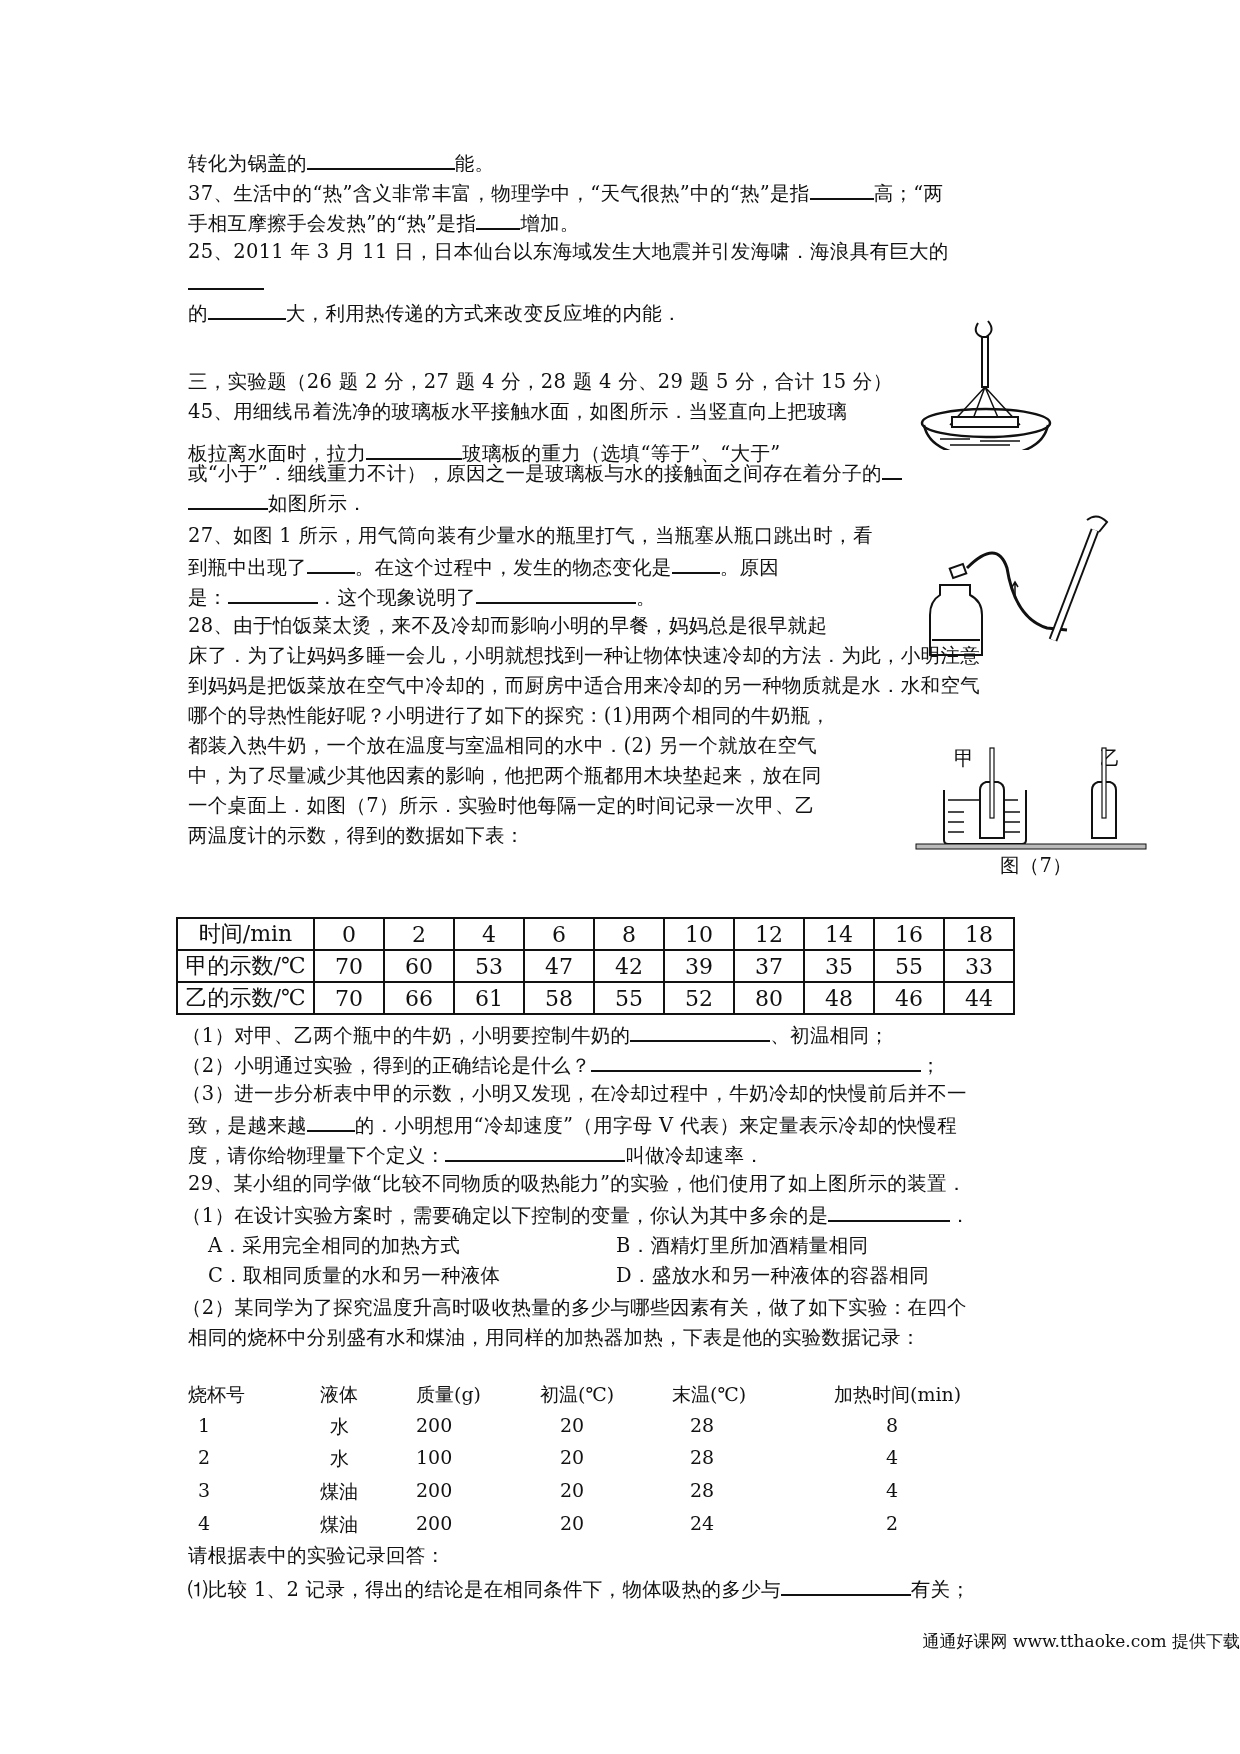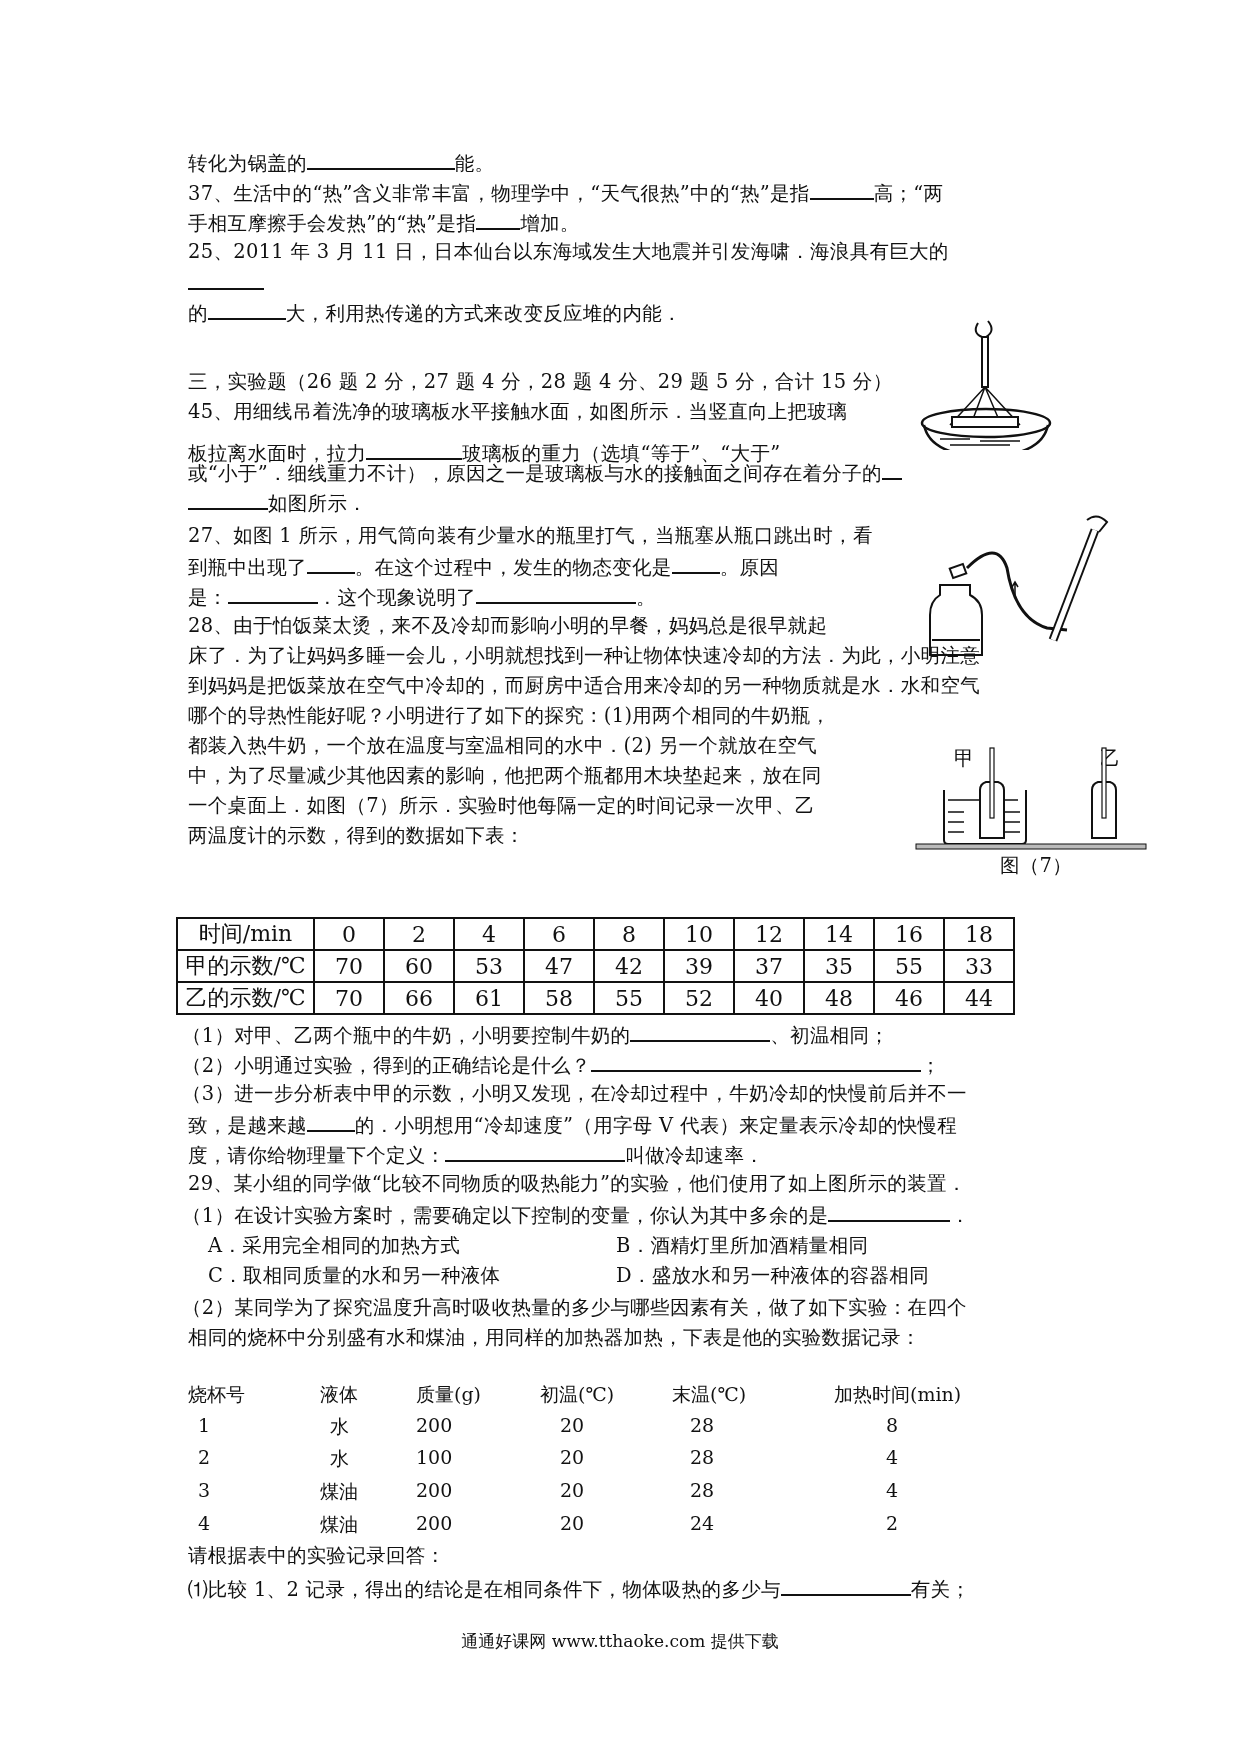--- a/index.html
+++ b/index.html
@@ -5,21 +5,21 @@
   html, body { margin: 0; padding: 0; background: #ffffff; }
   body { width: 1240px; height: 1754px; position: relative; overflow: hidden;
          font-family: "DejaVu Serif", "Liberation Serif", serif; color: #111; }
   .line { position: absolute; left: 188px; font-size: 19.5px; line-height: 24px; white-space: nowrap; letter-spacing: 0.3px; }
   .blank { display: inline-block; border-bottom: 2px solid #111; height: 18px; vertical-align: baseline; }
   .bold { font-weight: normal; }
   .fig { position: absolute; }
   table.data { position: absolute; left: 176px; top: 917px; border-collapse: collapse; font-size: 22px; }
   table.data td { border: 2px solid #111; height: 30px; text-align: center; padding: 0; }
   .t2 { position: absolute; font-size: 19px; white-space: nowrap; }
-  .footer { position: absolute; top: 1630px; left: 0; width: 1240px; text-align: center; font-size: 17px; }
+  .footer { position: absolute; top: 1630px; left: 0; width: 1240px; text-align: right; font-size: 17px; }
 </style>
 </head>
 <body>
 
 <div class="line" style="top:150px"><span>转化为锅盖的</span><span class="blank" style="width:148px"></span><span>能。</span></div>
 <div class="line" style="top:180px"><span>37、生活中的“热”含义非常丰富，物理学中，“天气很热”中的“热”是指</span><span class="blank" style="width:64px"></span><span>高；“两</span></div>
 <div class="line" style="top:210px"><span>手相互摩擦手会发热”的“热”是指</span><span class="blank" style="width:44px"></span><span>增加。</span></div>
 <div class="line" style="top:240px">25、2011 年 3 月 11 日，日本仙台以东海域发生大地震并引发海啸．海浪具有巨大的</div>
 <div class="line" style="top:270px"><span class="blank" style="width:76px"></span></div>
 <div class="line" style="top:300px"><span>的</span><span class="blank" style="width:78px"></span><span>大，利用热传递的方式来改变反应堆的内能．</span></div>
@@ -74,21 +74,21 @@
     <td>33</td>
   </tr>
   <tr>
     <td>乙的示数/℃</td>
     <td>70</td>
     <td>66</td>
     <td>61</td>
     <td>58</td>
     <td>55</td>
     <td>52</td>
-    <td>40</td>
+    <td>80</td>
     <td>48</td>
     <td>46</td>
     <td>44</td>
   </tr>
 </tbody>
   </table>
 
 <div class="line" style="top:1022px; left:182px"><span>（1）对甲、乙两个瓶中的牛奶，小明要控制牛奶的</span><span class="blank" style="width:140px"></span><span>、初温相同；</span></div>
 <div class="line" style="top:1052px; left:182px"><span>（2）小明通过实验，得到的正确结论是什么？</span><span class="blank" style="width:330px"></span><span>；</span></div>
 <div class="line" style="top:1082px; left:182px">（3）进一步分析表中甲的示数，小明又发现，在冷却过程中，牛奶冷却的快慢前后并不一</div>

